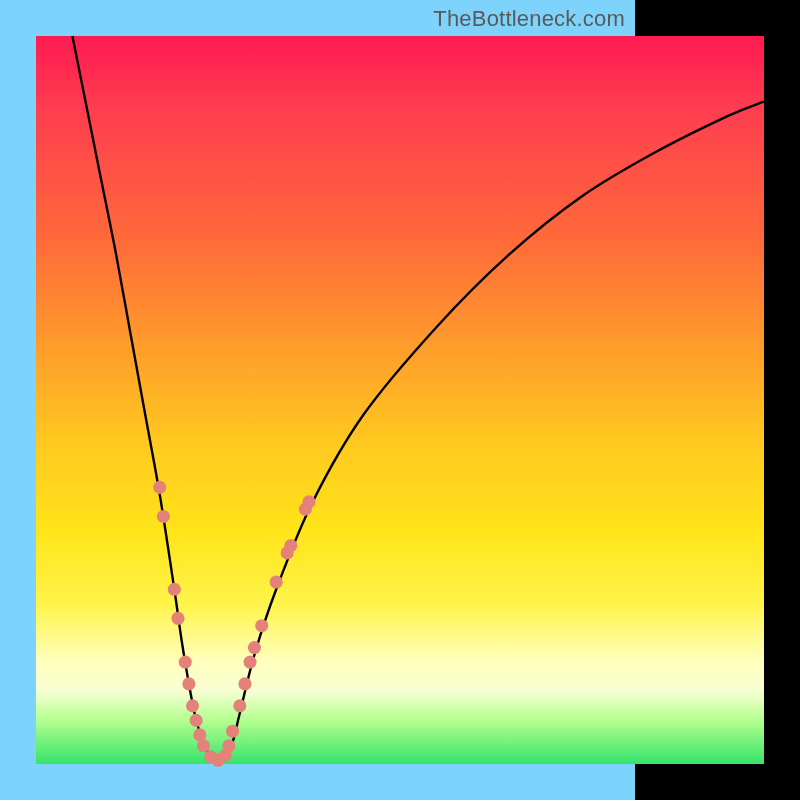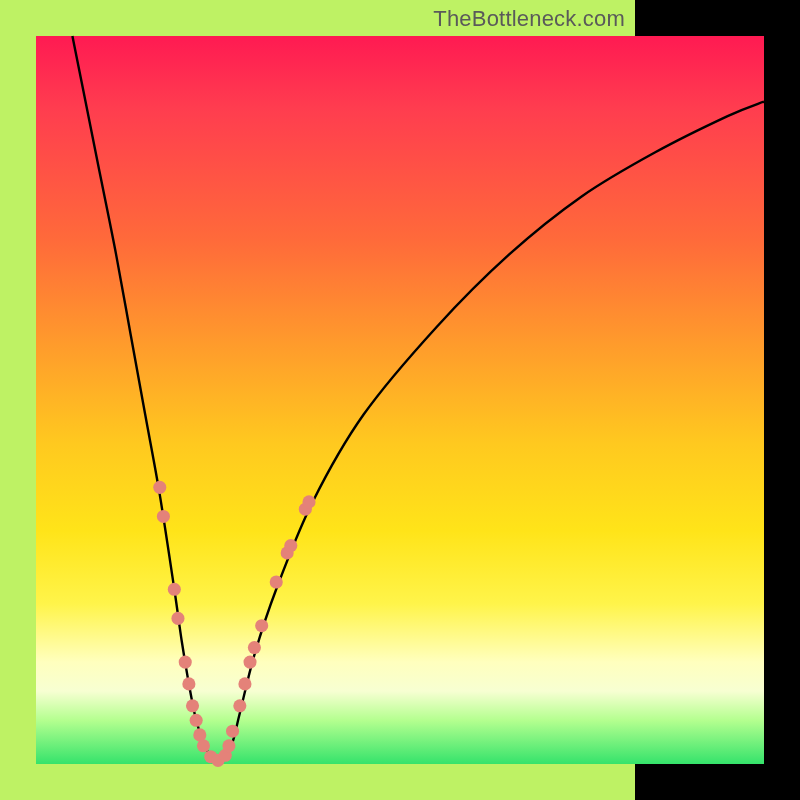--- a/index.html
+++ b/index.html
@@ -10,21 +10,21 @@
     background: #000;
     overflow: hidden;
     font-family: Arial, Helvetica, sans-serif;
   }
   .frame {
     position: absolute;
     top: 0;
     left: 0;
     width: 635px;
     height: 800px;
-    background: #bef264;
+    background: #7dd3fc;
   }
   .plot {
     position: absolute;
     top: 36px;
     left: 36px;
     width: 728px;
     height: 728px;
     
     background: linear-gradient(
       to bottom,

